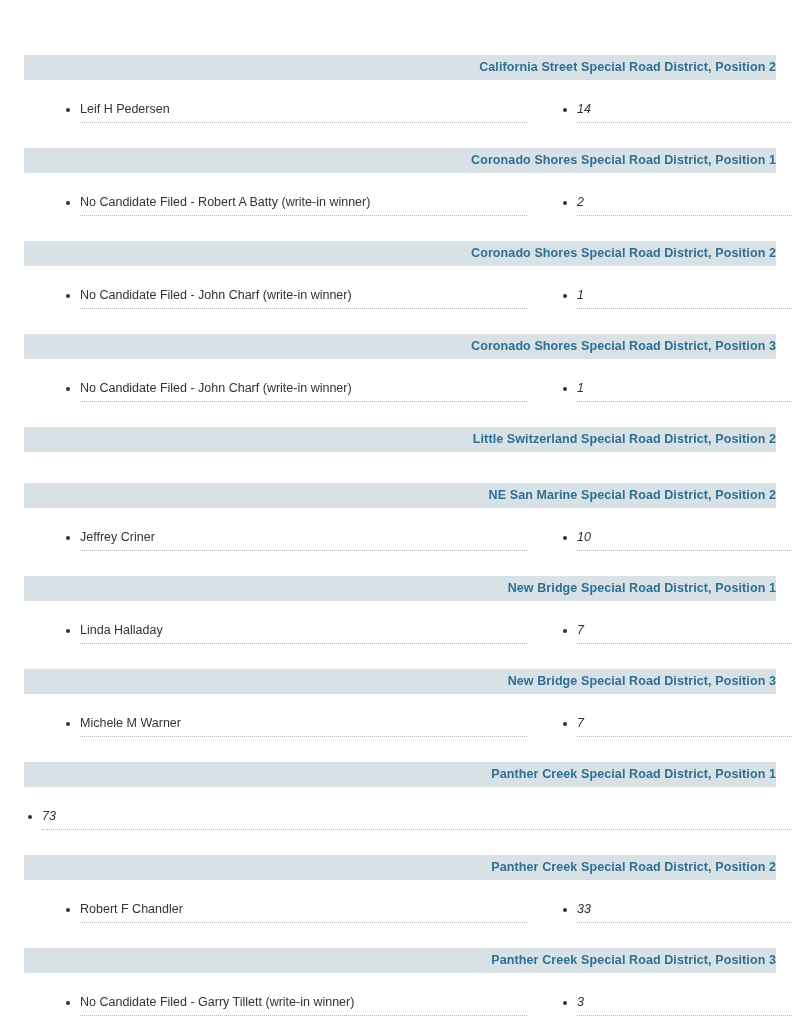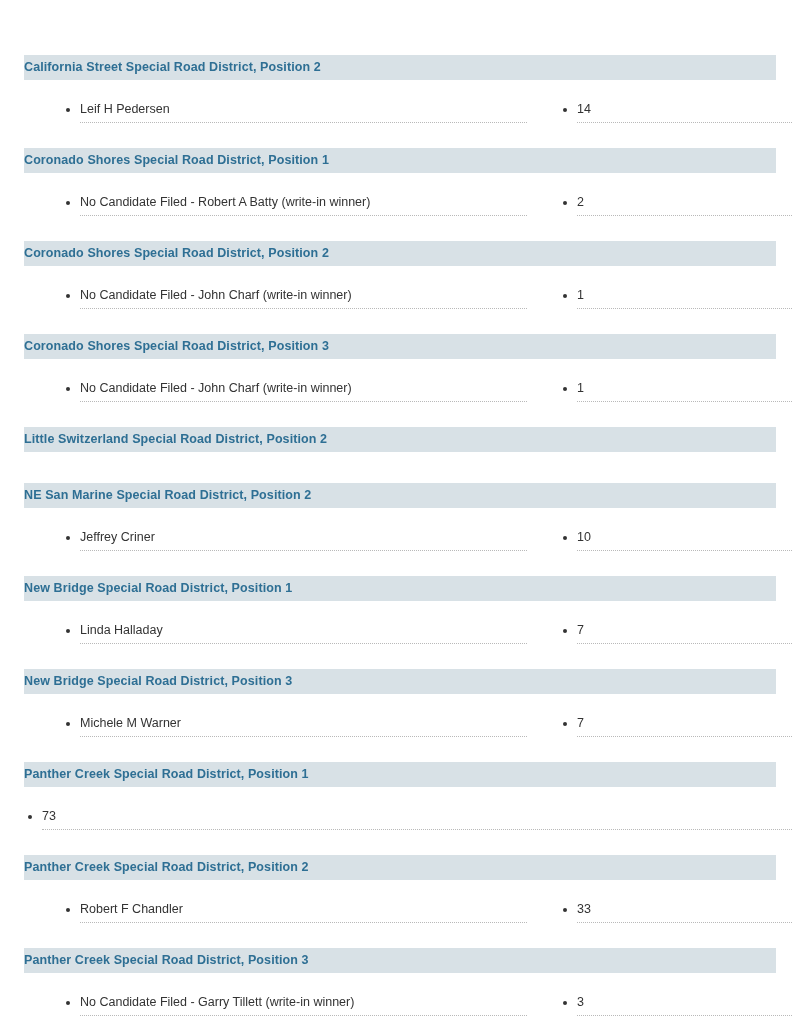--- a/index.html
+++ b/index.html
@@ -22,40 +22,41 @@
     position: relative;
   }
   .race-block {
     margin: 0 0 0 0;
   }
   .race-header {
     background: #d8e1e6;
     color: #2e6f94;
     font-weight: bold;
     font-size: 12.5px;
-    text-align: left;
+    text-align: right;
     padding: 5px 0 6px 0;
     margin: 0 24px 0 24px;
     letter-spacing: 0.1px;
   }
   .race-row {
     display: flex;
     align-items: flex-start;
     padding: 14px 0 0 0;
     margin: 0 0 17px 0;
   }
   .cand-col {
     width: 535px;
     box-sizing: border-box;
     padding-left: 48px;
   }
   .votes-col {
     flex: 1;
     box-sizing: border-box;
     padding-left: 12px;
+    font-style: italic;
   }
   ul.bullet-list {
     list-style: disc;
     margin: 0;
     padding: 0 0 0 24px;
   }
   ul.bullet-list li {
     font-size: 12.5px;
     line-height: 1.2;
     color: #333333;

